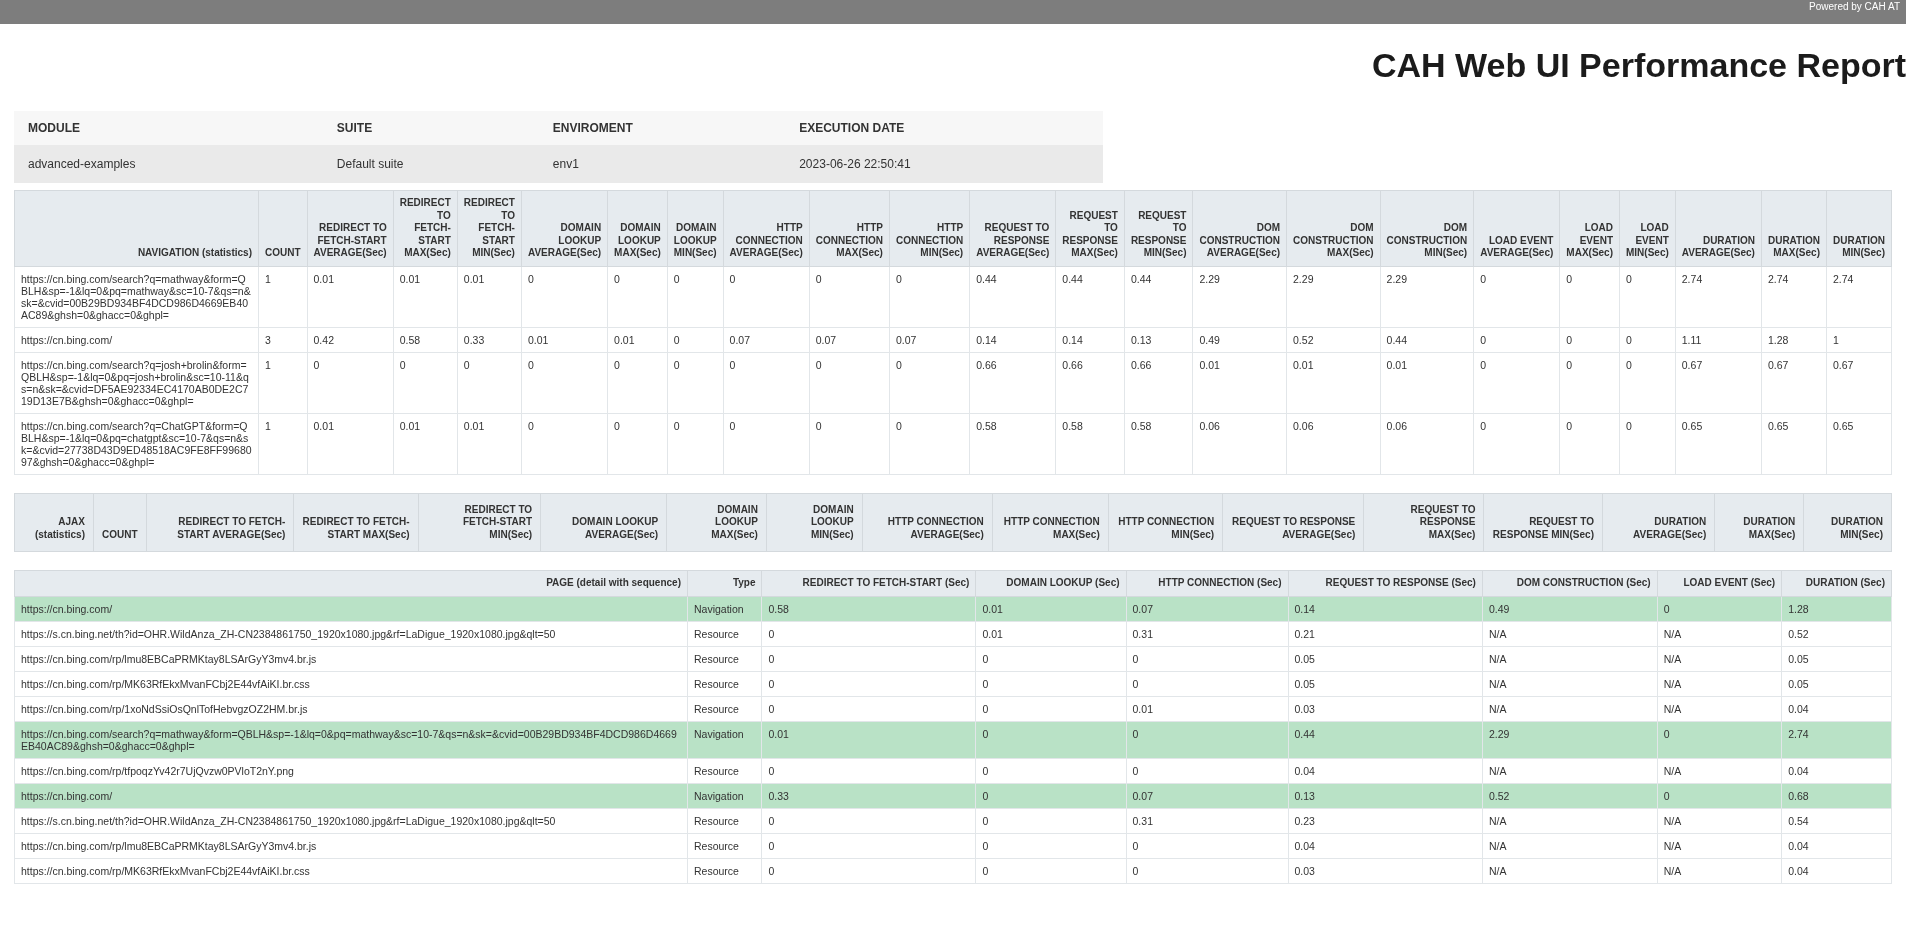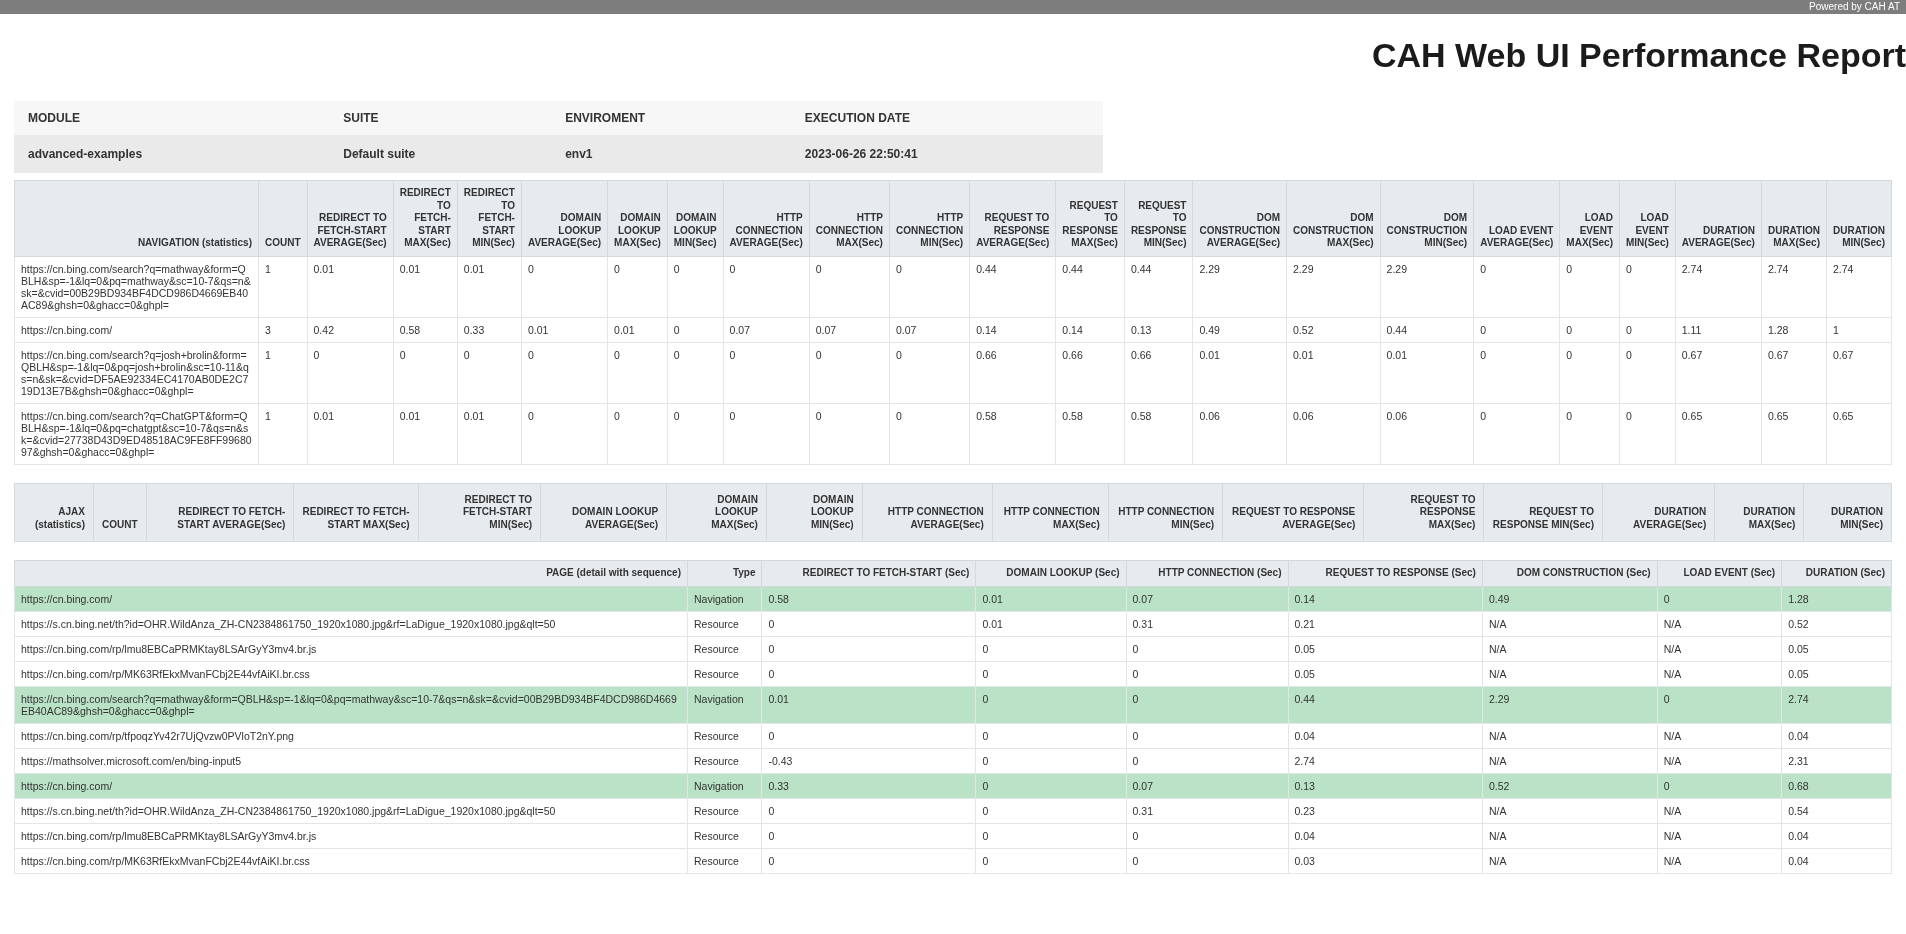--- a/index.html
+++ b/index.html
@@ -1,22 +1,22 @@
 <!DOCTYPE html>
 <html><head>
 <meta charset="utf-8">
 <style>
   html,body{margin:0;padding:0;background:#fff;font-family:"Segoe UI",Arial,Helvetica,sans-serif;color:#333;font-size:12px;}
-  .top-bar{height:14px;background:#7d7d7d;color:#fff;font-size:10px;text-align:right;padding:0 6px;line-height:14px;}
+  .top-bar{height:24px;background:#7d7d7d;color:#fff;font-size:10px;text-align:right;padding:0 6px;line-height:14px;}
   h1.page-title{text-align:right;font-size:34px;font-weight:600;margin:22px 0 26px 0;color:#1b1b1b;}
   .content{padding:0 14px 40px 14px;}
   
   table.info{width:58%;border-collapse:collapse;margin-bottom:7px;}
   table.info th{background:#f7f7f7;text-align:left;font-size:12px;font-weight:700;padding:10px 14px;border:none;}
-  table.info td{background:#eaeaea;text-align:left;font-size:12px;padding:12px 14px;border:none;font-weight:bold;}
+  table.info td{background:#eaeaea;text-align:left;font-size:12px;padding:12px 14px;border:none;}
   
   table.data{width:100%;border-collapse:collapse;margin-bottom:18px;font-size:11px;}
   table.data th{background:#e6ebef;color:#333;font-size:10px;font-weight:700;text-align:right;padding:6px 6px;border:1px solid #d4d9dd;vertical-align:bottom;line-height:1.25;}
   table.data td{background:#fff;border:1px solid #e2e6e9;padding:6px 6px;font-size:10.5px;vertical-align:top;word-break:break-all;}
   table.data tr.nav-row td{background:#b9e2c6;}
   table.data td.url{max-width:320px;}
   table.ajax th{padding:10px 8px;}
   table.detail th{background:#e6ebef;}
 </style>
 </head>
@@ -255,20 +255,31 @@
           <td class="url">https://cn.bing.com/rp/MK63RfEkxMvanFCbj2E44vfAiKI.br.css</td>
           <td>Resource</td>
           <td>0</td>
           <td>0</td>
           <td>0</td>
           <td>0.05</td>
           <td>N/A</td>
           <td>N/A</td>
           <td>0.05</td>
         </tr>
+        <tr>
+          <td class="url">https://cn.bing.com/rp/1xoNdSsiOsQnlTofHebvgzOZ2HM.br.js</td>
+          <td>Resource</td>
+          <td>0</td>
+          <td>0</td>
+          <td>0.01</td>
+          <td>0.03</td>
+          <td>N/A</td>
+          <td>N/A</td>
+          <td>0.04</td>
+        </tr>
         <tr class="nav-row">
           <td class="url">https://cn.bing.com/search?q=mathway&amp;form=QBLH&amp;sp=-1&amp;lq=0&amp;pq=mathway&amp;sc=10-7&amp;qs=n&amp;sk=&amp;cvid=00B29BD934BF4DCD986D4669EB40AC89&amp;ghsh=0&amp;ghacc=0&amp;ghpl=</td>
           <td>Navigation</td>
           <td>0.01</td>
           <td>0</td>
           <td>0</td>
           <td>0.44</td>
           <td>2.29</td>
           <td>0</td>
           <td>2.74</td>
@@ -276,31 +287,20 @@
         <tr>
           <td class="url">https://cn.bing.com/rp/tfpoqzYv42r7UjQvzw0PVloT2nY.png</td>
           <td>Resource</td>
           <td>0</td>
           <td>0</td>
           <td>0</td>
           <td>0.04</td>
           <td>N/A</td>
           <td>N/A</td>
           <td>0.04</td>
-        </tr>
-        <tr>
-          <td class="url">https://mathsolver.microsoft.com/en/bing-input5</td>
-          <td>Resource</td>
-          <td>-0.43</td>
-          <td>0</td>
-          <td>0</td>
-          <td>2.74</td>
-          <td>N/A</td>
-          <td>N/A</td>
-          <td>2.31</td>
         </tr>
         <tr class="nav-row">
           <td class="url">https://cn.bing.com/</td>
           <td>Navigation</td>
           <td>0.33</td>
           <td>0</td>
           <td>0.07</td>
           <td>0.13</td>
           <td>0.52</td>
           <td>0</td>

